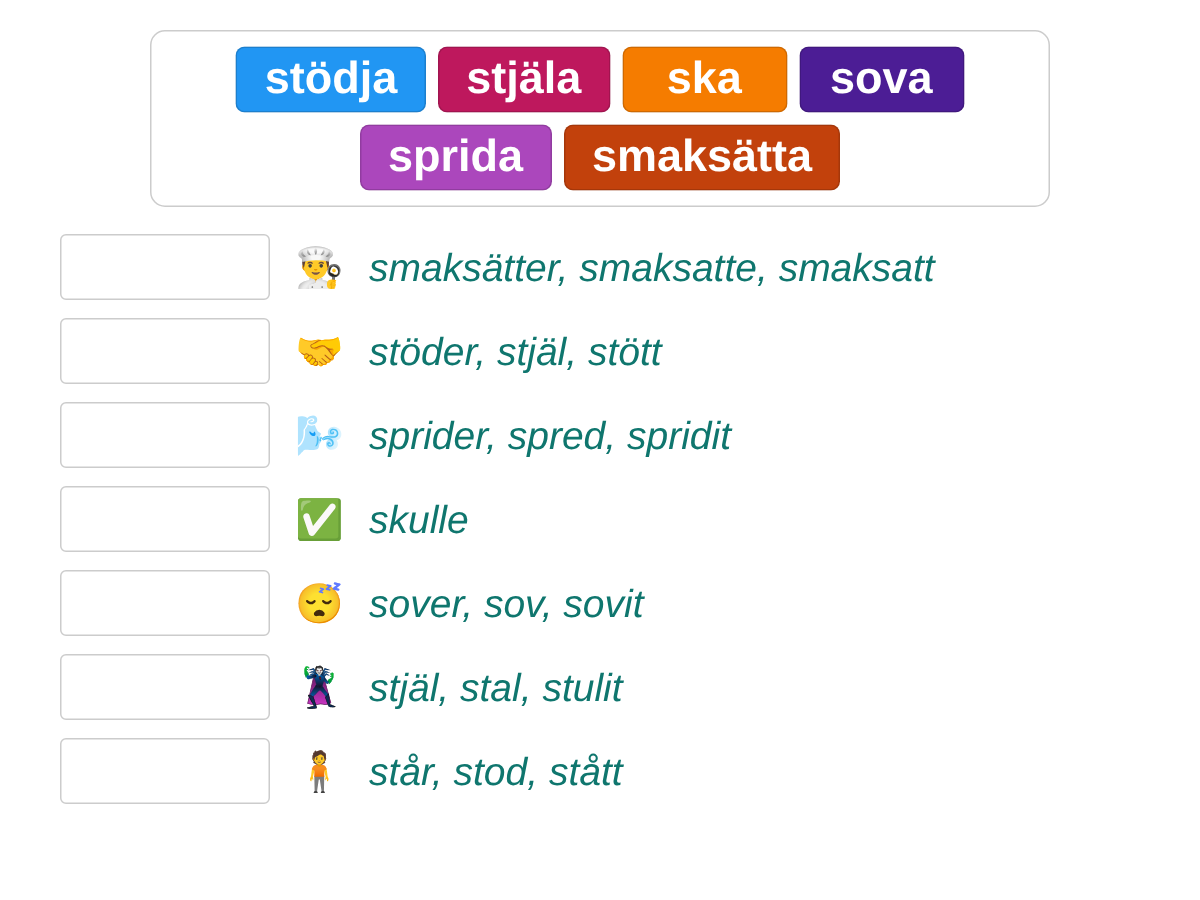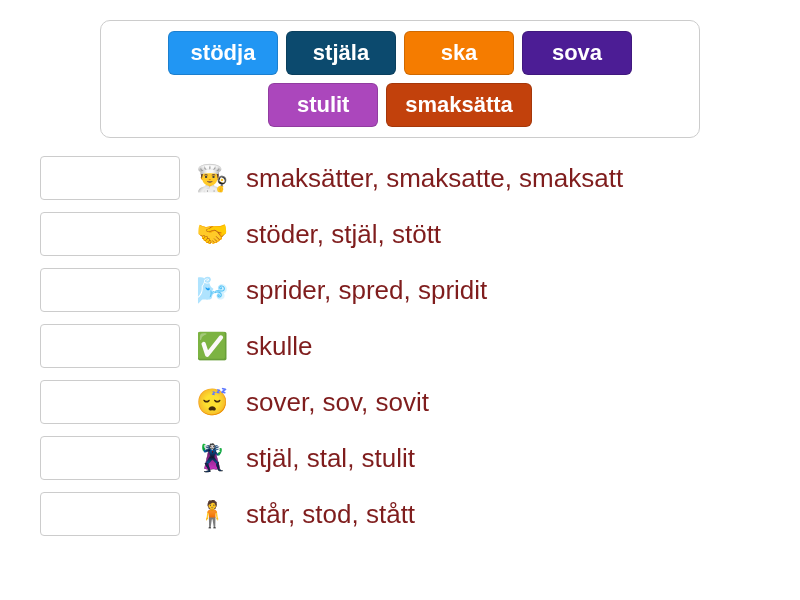--- a/index.html
+++ b/index.html
@@ -25,21 +25,21 @@
       gap: 8px;
     }
     .chip {
       display: inline-flex;
       align-items: center;
       justify-content: center;
       min-width: 110px;
       height: 44px;
       padding: 0 18px;
       color: #ffffff;
-      font-size: 22px;
+      font-size: 30px;
       font-weight: 600;
       border-radius: 6px;
       border: 1px solid rgba(0,0,0,0.15);
       cursor: grab;
     }
     .question-list {
       display: flex;
       flex-direction: column;
       gap: 12px;
       margin-left: 10px;
@@ -61,35 +61,36 @@
       width: 38px;
       height: 38px;
       display: inline-flex;
       align-items: center;
       justify-content: center;
       font-size: 26px;
       flex-shrink: 0;
     }
     .clue-text {
       font-size: 26px;
-      color: #7f1d1d;
+      color: #0f766e;
       white-space: nowrap;
+      font-style: italic;
     }
   </style>
 </head>
 <body>
 
 <div class="activity">
 
   <div class="word-bank">
     <div class="chip" style="background:#2196F3">stödja</div>
-    <div class="chip" style="background:#0c4a6e">stjäla</div>
+    <div class="chip" style="background:#be185d">stjäla</div>
     <div class="chip" style="background:#F57C00">ska</div>
     <div class="chip" style="background:#4c1d95">sova</div>
-    <div class="chip" style="background:#AB47BC">stulit</div>
+    <div class="chip" style="background:#AB47BC">sprida</div>
     <div class="chip" style="background:#c2410c">smaksätta</div>
   </div>
 
   <div class="question-list">
 
     <div class="question-row">
       <div class="drop-target"></div>
       <span class="thumb">👨‍🍳</span>
       <span class="clue-text">smaksätter, smaksatte, smaksatt</span>
     </div>

